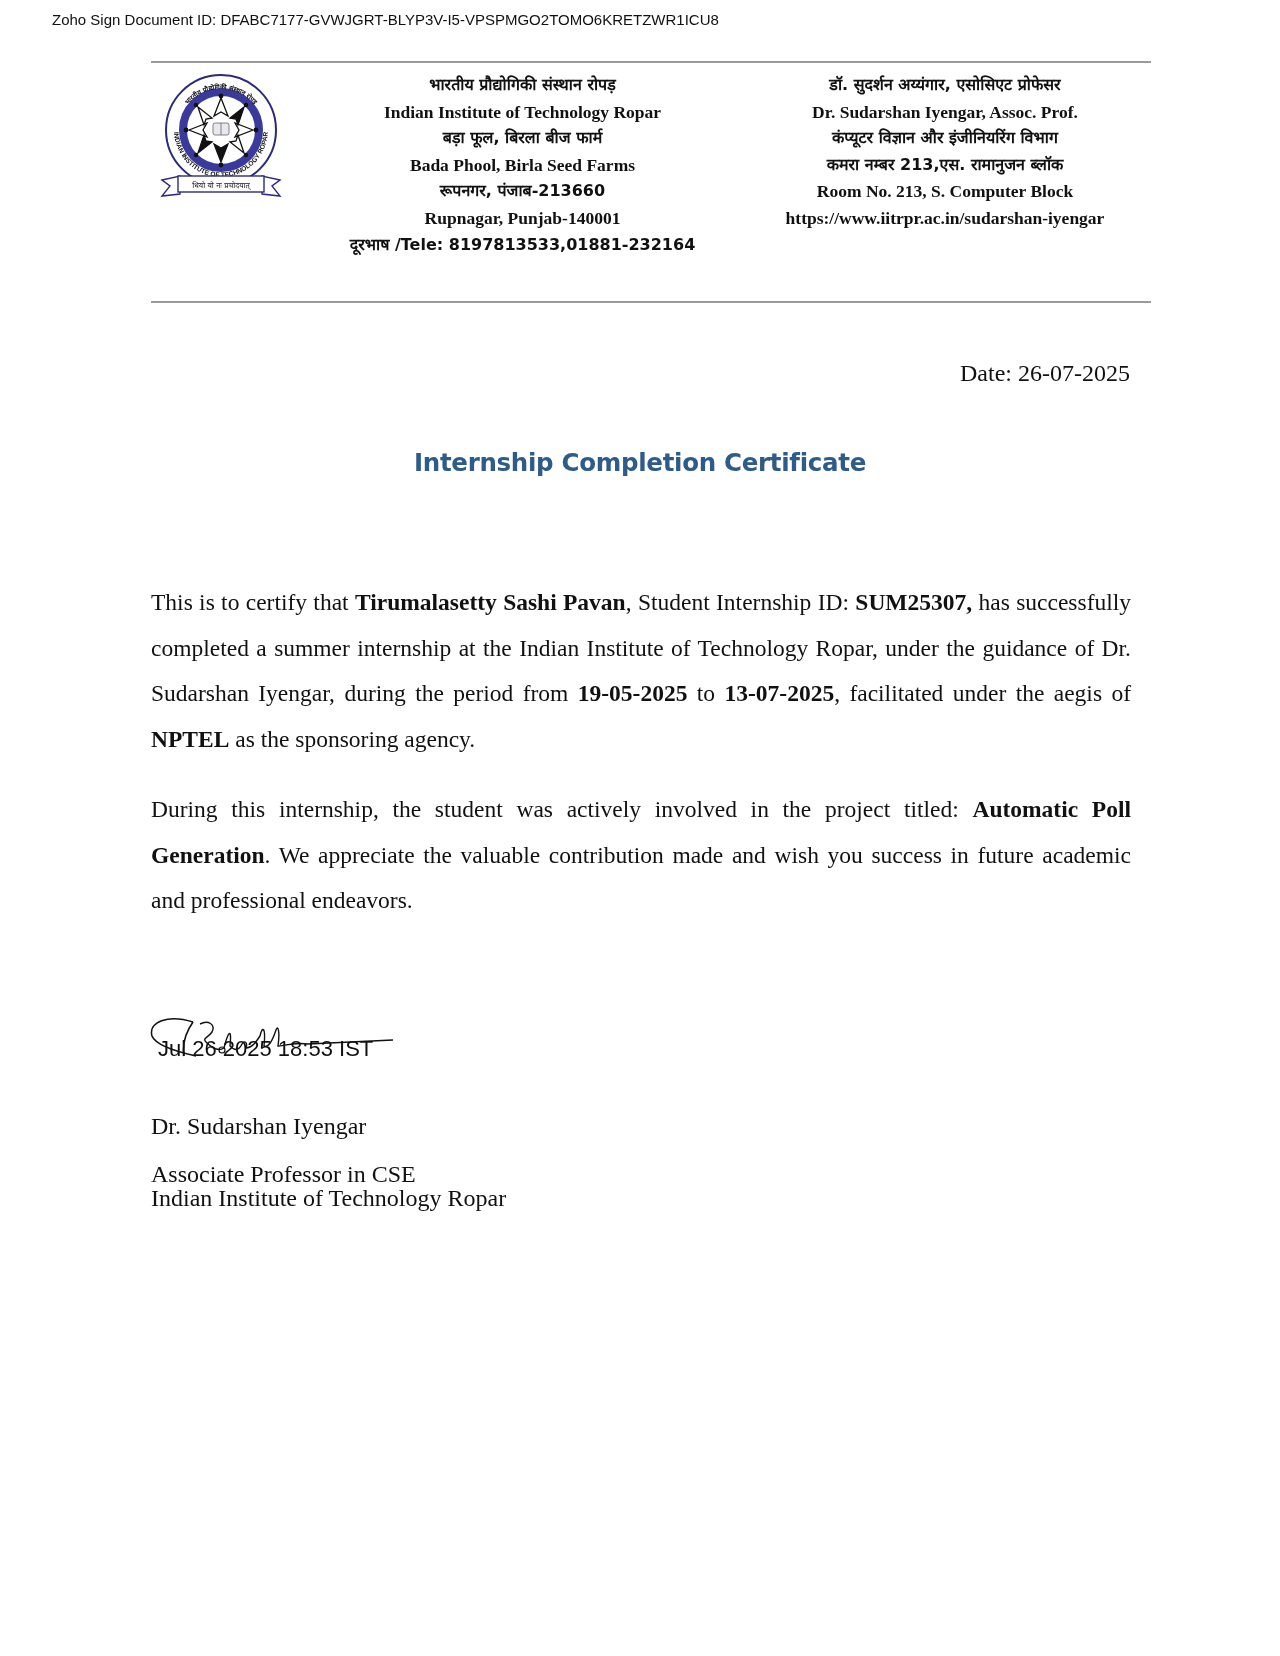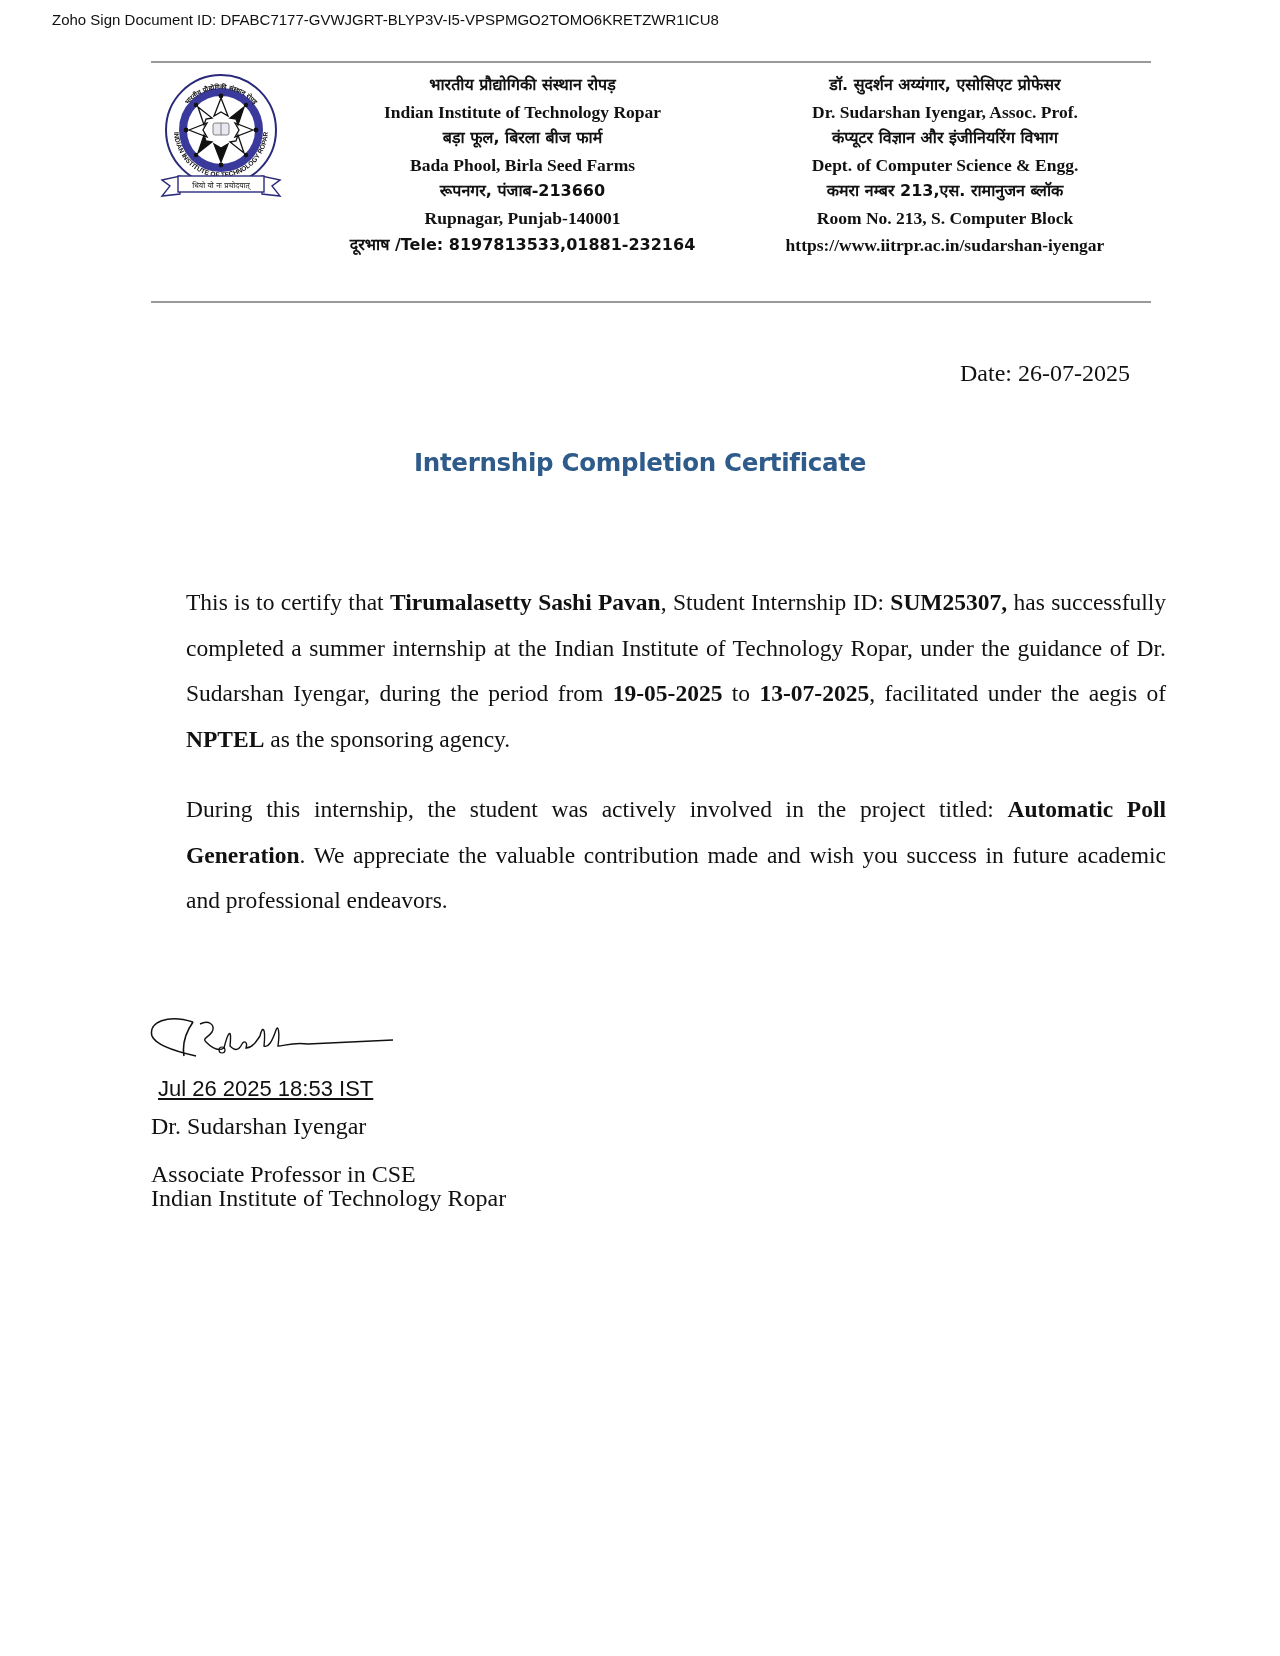--- a/index.html
+++ b/index.html
@@ -8,26 +8,26 @@
     .rule { position: absolute; left: 151px; width: 1000px; height: 0; border-top: 2px solid #9a9a9a; }
     .rule.top { top: 61px; }
     .rule.bottom { top: 301px; }
     .logo { position: absolute; left: 160px; top: 72px; width: 122px; height: 132px; }
     .hdr-col { position: absolute; top: 72px; font-family: "Liberation Serif", serif; font-weight: bold; font-size: 17.5px; text-align: center; line-height: 26.6px; }
     .hdr-col.left { left: 340px; width: 365px; }
     .hdr-col.right { left: 745px; width: 400px; }
     .hdr-col .hi { font-family: "DejaVu Sans", sans-serif; font-size: 16px; font-weight: bold; }
     .date { position: absolute; right: 150px; top: 360px; font-family: "Liberation Serif", serif; font-size: 24px; }
     .title { position: absolute; left: 0; width: 1280px; top: 448px; text-align: center; font-family: "DejaVu Sans", sans-serif; font-weight: bold; font-size: 24.5px; color: #2e5b8a; letter-spacing: -0.3px; }
-    .para { position: absolute; left: 151px; width: 980px; font-family: "Liberation Serif", serif; font-size: 23.5px; line-height: 45.5px; text-align: justify; margin-left: 35px; }
+    .para { position: absolute; left: 151px; width: 980px; font-family: "Liberation Serif", serif; font-size: 23.5px; line-height: 45.5px; text-align: justify; }
     .para b { font-weight: bold; }
     .para.p1 { top: 580px; }
     .para.p2 { top: 787px; }
     .signature { position: absolute; left: 148px; top: 1012px; width: 250px; height: 60px; }
-    .sig-time { position: absolute; left: 158px; top: 1076px; font-family: "Liberation Sans", sans-serif; font-size: 22px; text-decoration: underline; }
+    .sig-time { position: absolute; left: 158px; top: 1036px; font-family: "Liberation Sans", sans-serif; font-size: 22px; }
     .sig-line { position: absolute; left: 151px; font-family: "Liberation Serif", serif; font-size: 24px; }
     .sig-name { top: 1113px; }
     .sig-role { top: 1149px; margin-top: 12px; }
     .sig-inst { top: 1185px; }
   </style>
 </head>
 <body>
 
 <div class="doc-id">Zoho Sign Document ID: DFABC7177-GVWJGRT-BLYP3V-I5-VPSPMGO2TOMO6KRETZWR1ICU8</div>
 
@@ -81,21 +81,20 @@
   <div>Bada Phool, Birla Seed Farms</div>
   <div class="hi">रूपनगर, पंजाब-213660</div>
   <div>Rupnagar, Punjab-140001</div>
   <div class="hi">दूरभाष /Tele: 8197813533,01881-232164</div>
 </div>
 
 <div class="hdr-col right">
   <div class="hi">डॉ. सुदर्शन अय्यंगार, एसोसिएट प्रोफेसर</div>
   <div>Dr. Sudarshan Iyengar,  Assoc. Prof.</div>
   <div class="hi">कंप्यूटर विज्ञान और इंजीनियरिंग विभाग</div>
-  <div>Dept. of Computer Science &amp; Engg.</div>
   <div class="hi">कमरा नम्बर 213,एस. रामानुजन ब्लॉक</div>
   <div>Room No. 213, S. Computer Block</div>
   <div>https://www.iitrpr.ac.in/sudarshan-iyengar</div>
 </div>
 
 <div class="rule bottom"></div>
 
 <div class="date">Date: 26-07-2025</div>
 
 <div class="title">Internship Completion Certificate</div>

